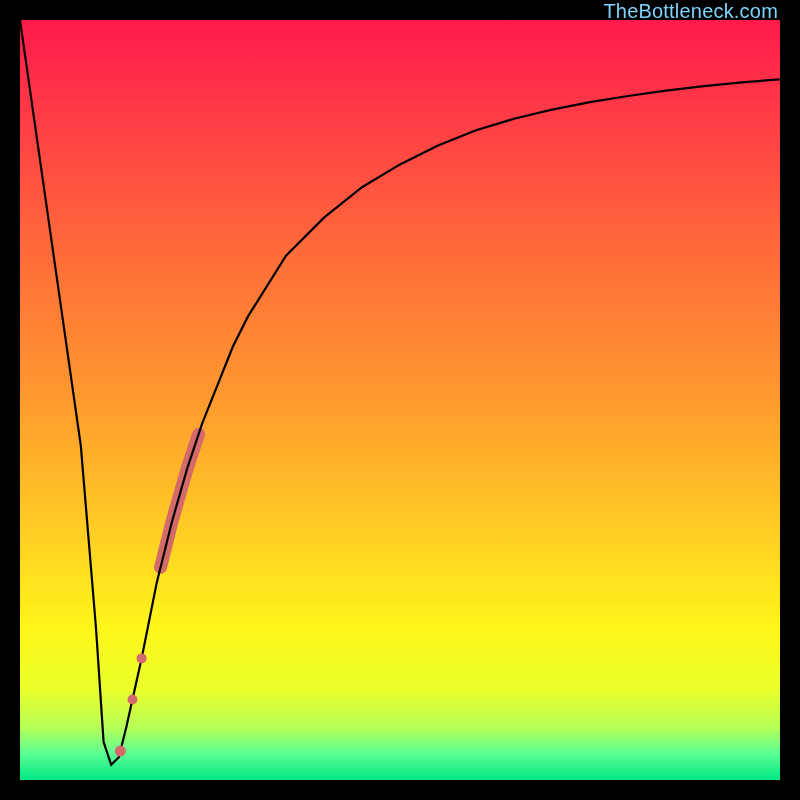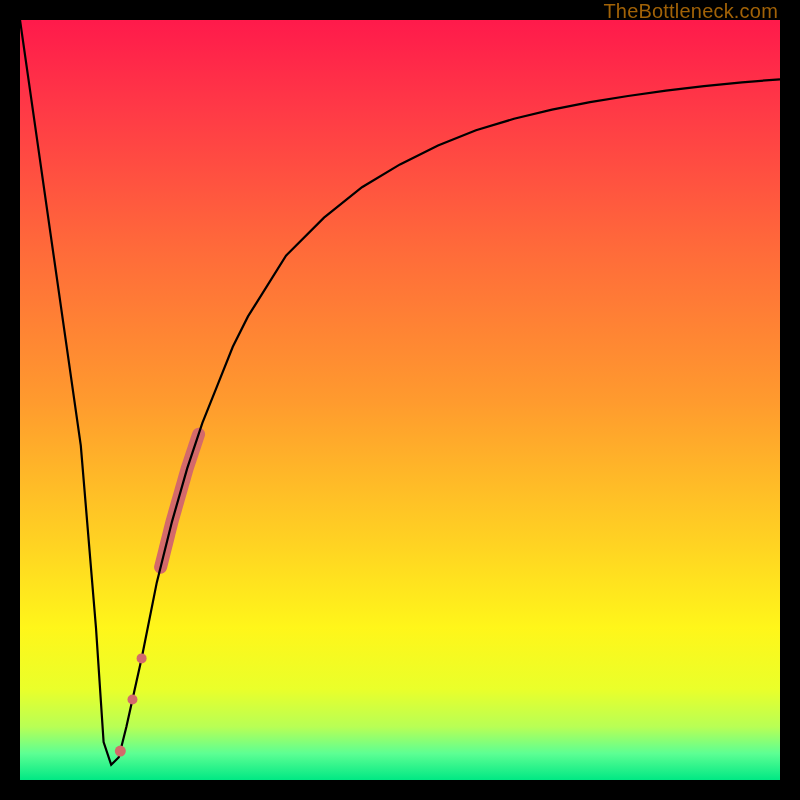--- a/index.html
+++ b/index.html
@@ -23,21 +23,21 @@
     left: 20px;
     top: 20px;
     width: 760px;
     height: 760px;
     overflow: hidden;
   }
   .watermark {
     position: absolute;
     top: 0px;
     right: 22px;
-    color: #a16207;
+    color: #7dd3fc;
     font-size: 20px;
     letter-spacing: 0.2px;
     font-weight: 500;
     z-index: 10;
   }
 </style>
 </head>
 <body>
 
 <div class="frame">

